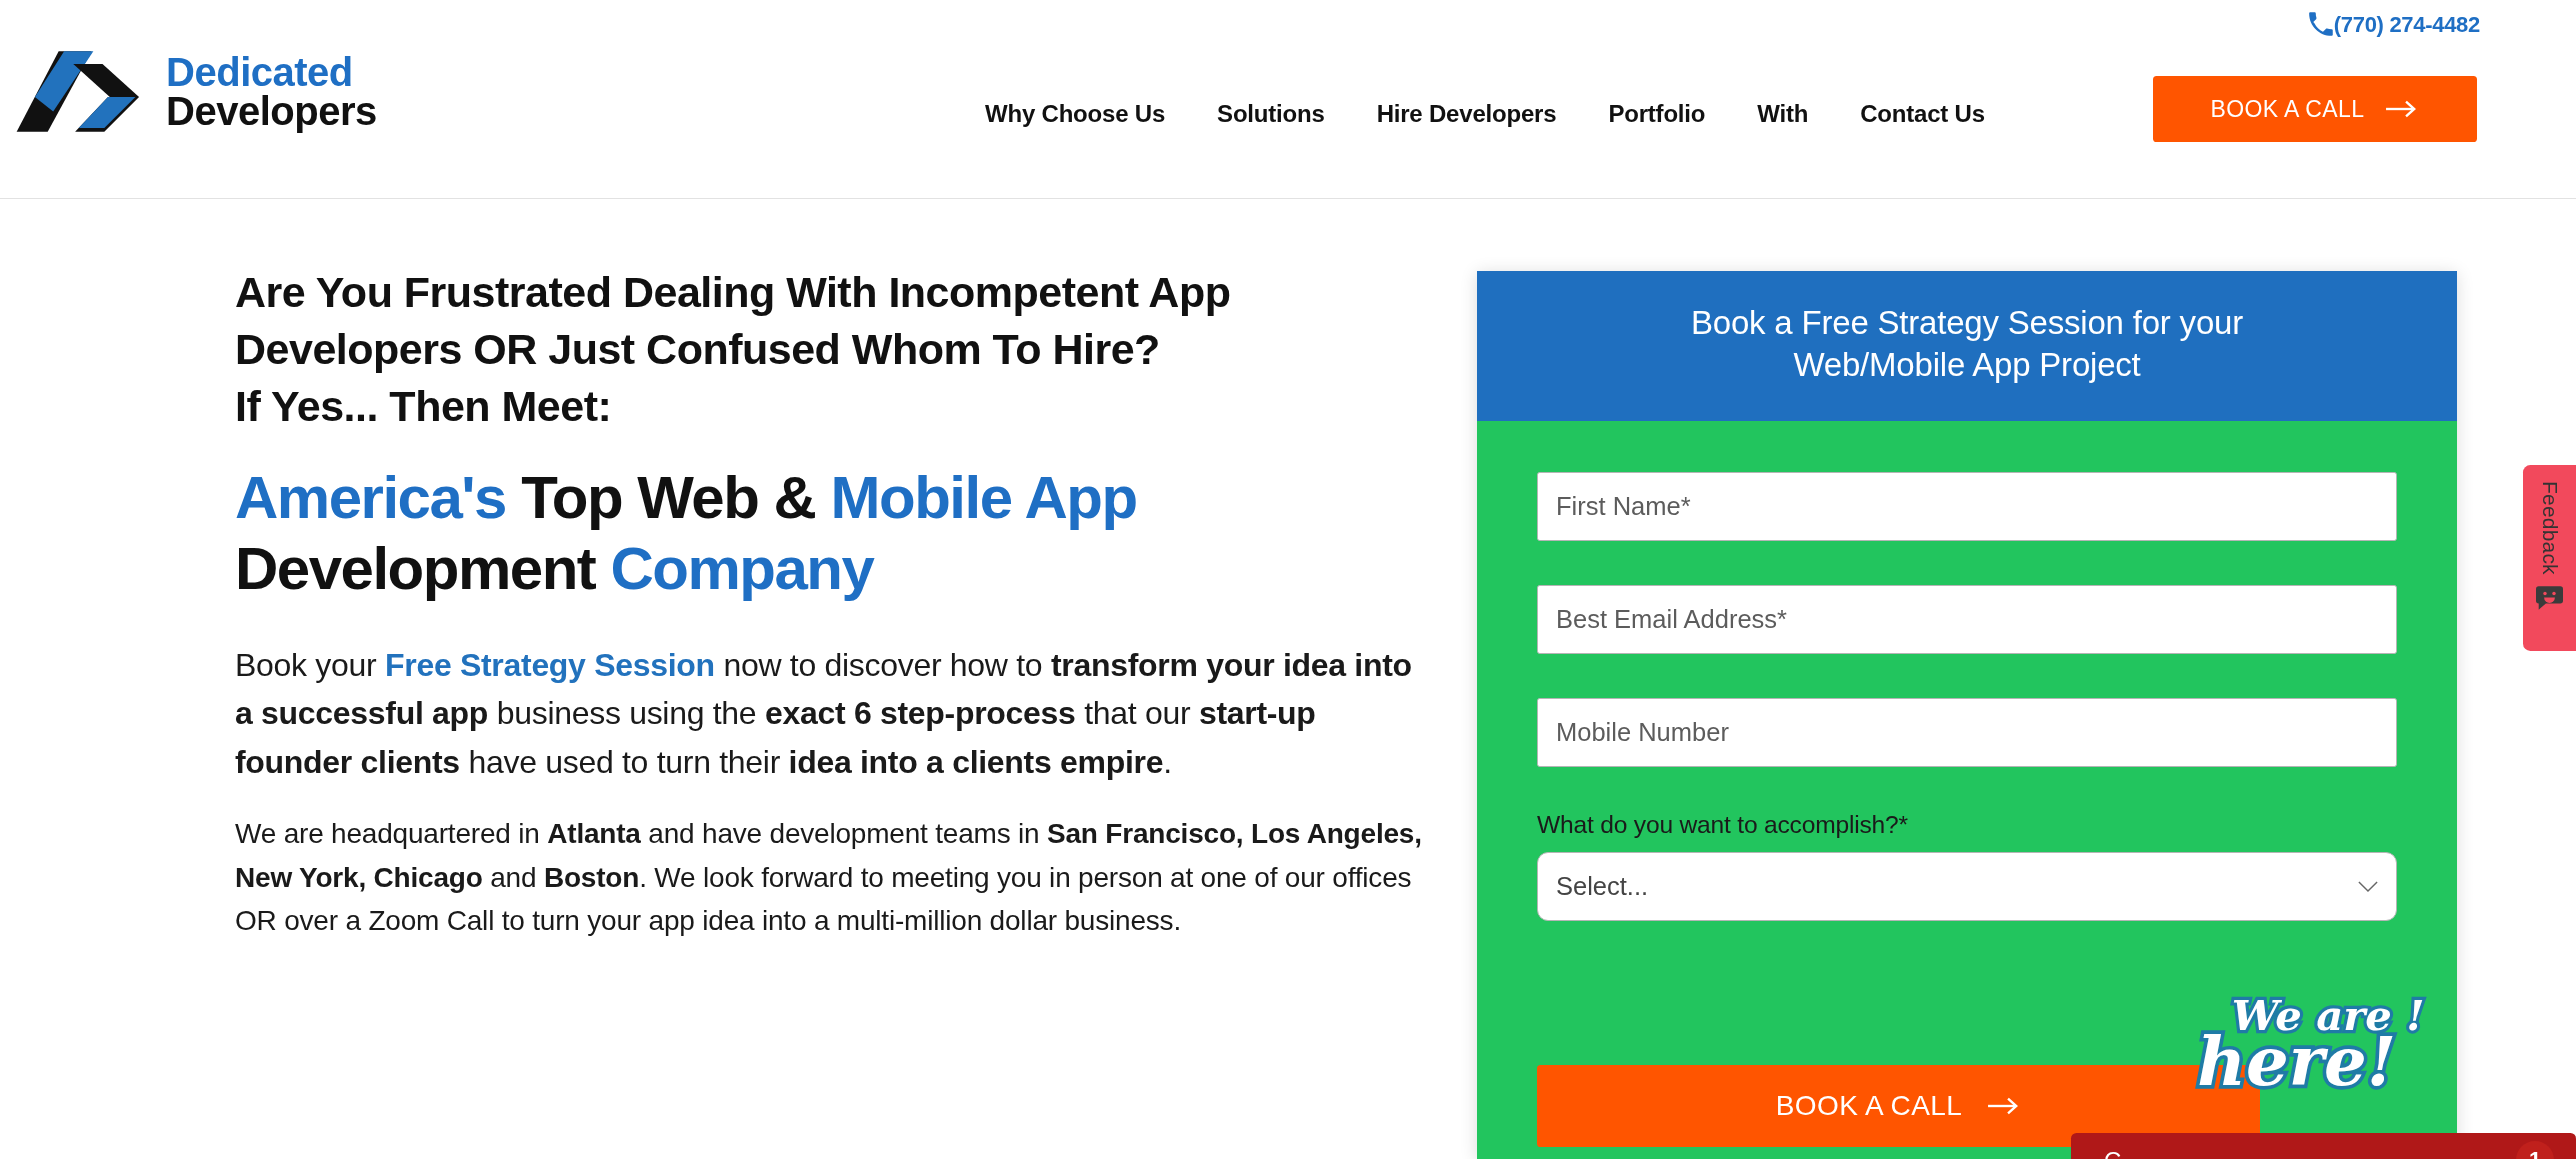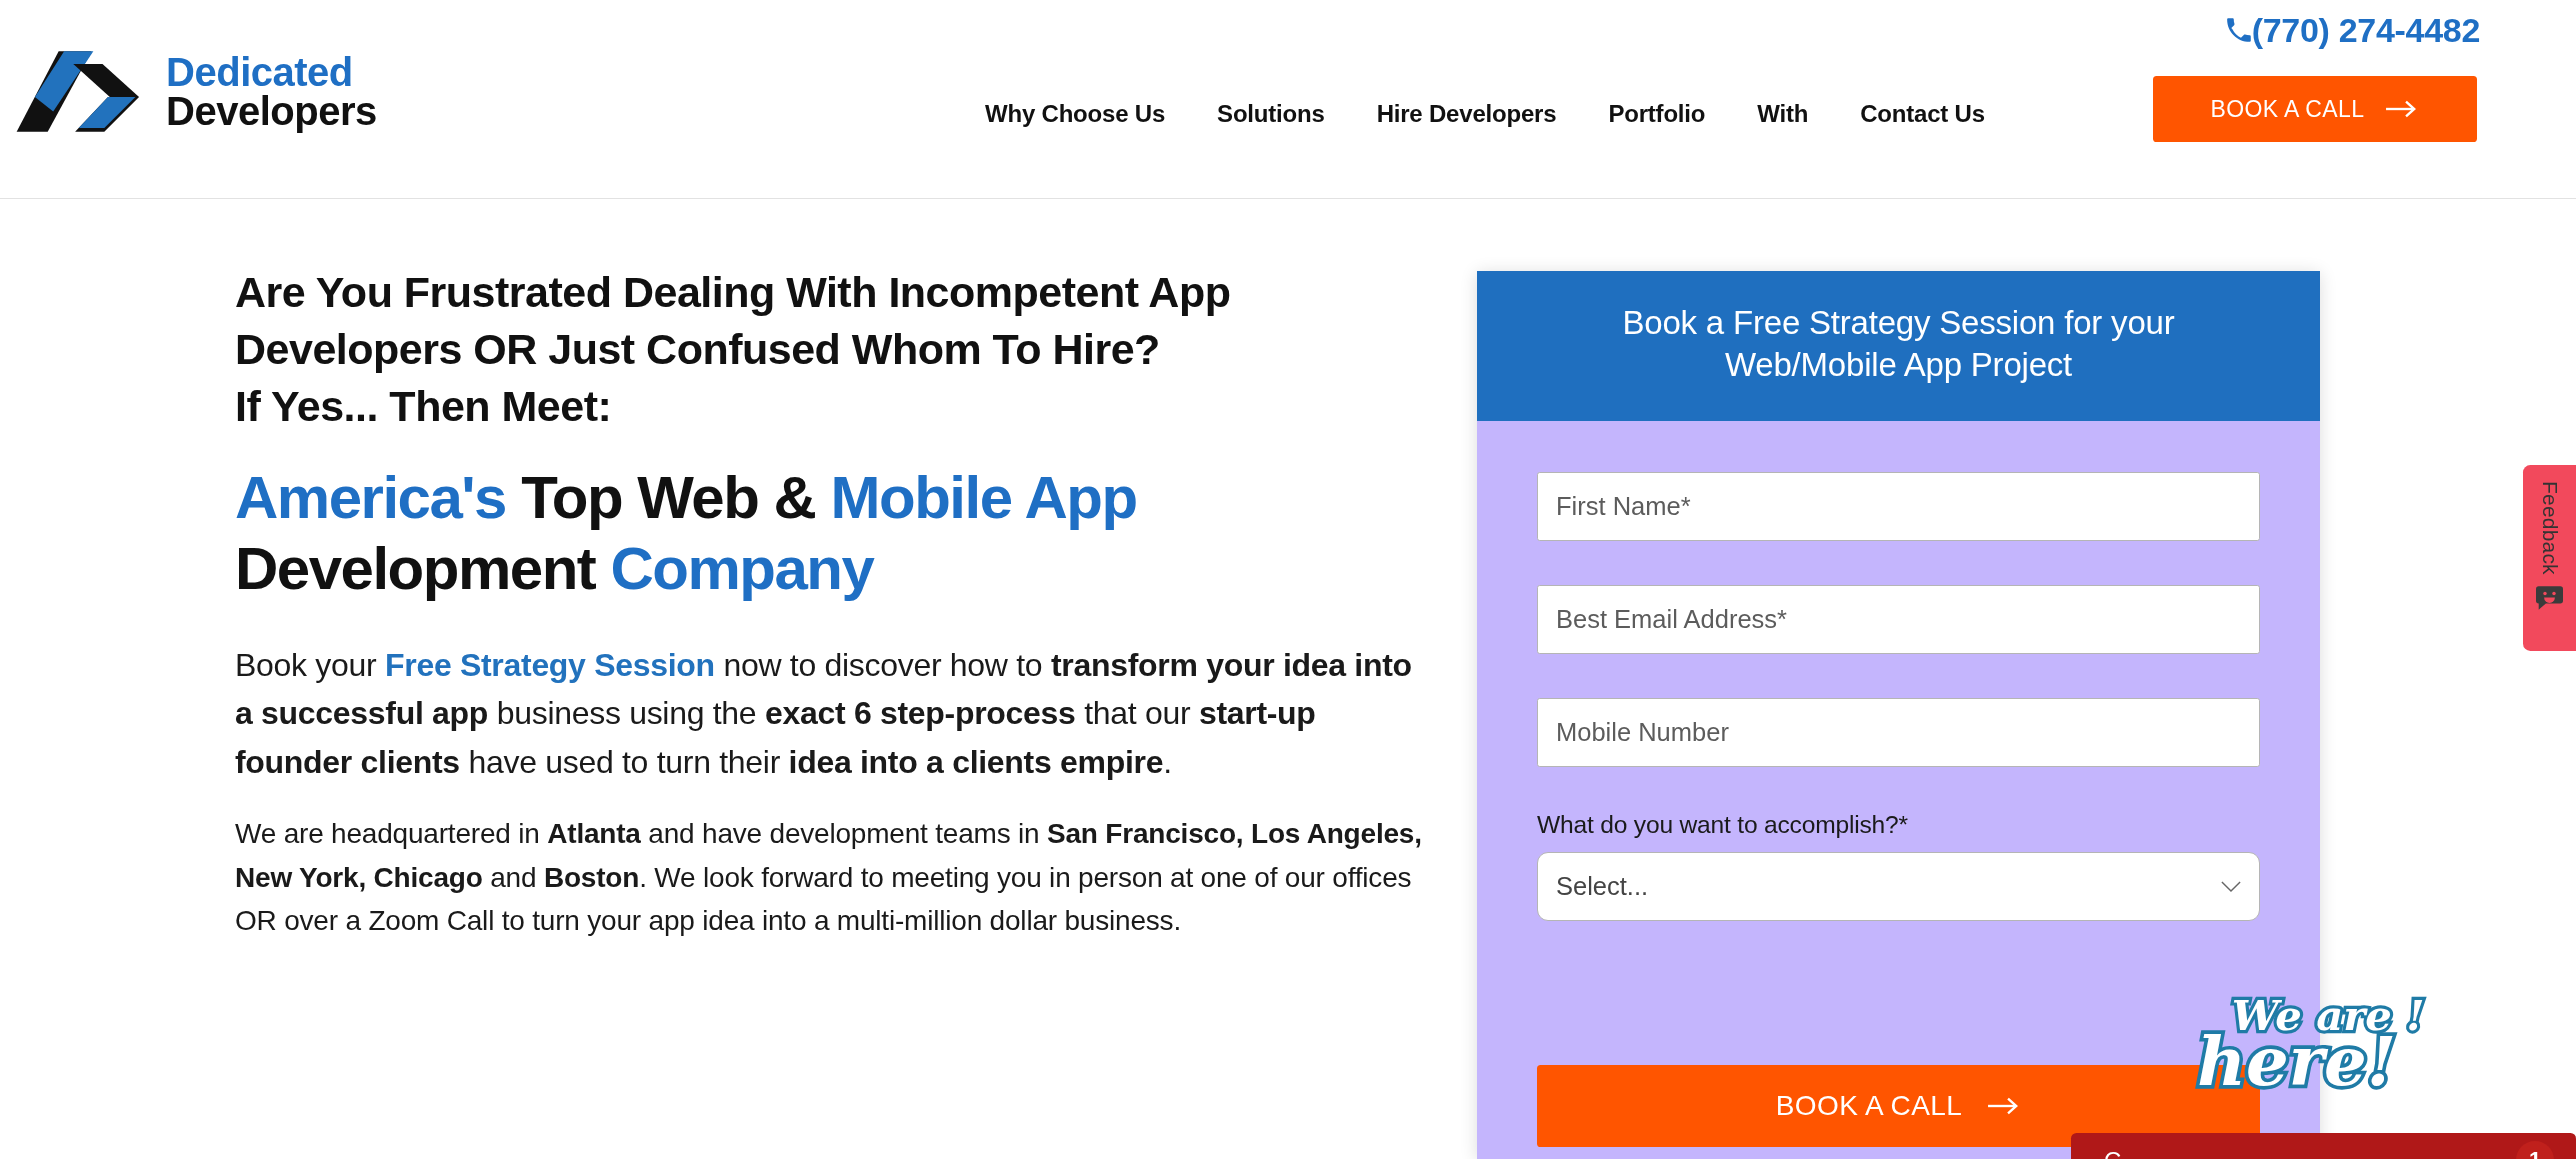--- a/index.html
+++ b/index.html
@@ -39,21 +39,21 @@
   }
   .nav-item {
     font-size: 24px; font-weight: 700; color: #111;
     padding: 0 20px; white-space: nowrap; cursor: pointer;
     letter-spacing: -0.2px;
   }
 
   .phone-link {
     position: absolute; right: 96px; top: 11px;
     display: flex; align-items: center; 
-    color: #1f6fc4; font-size: 34px; font-weight: 700;
+    color: #1f6fc4; font-size: 22px; font-weight: 700;
     letter-spacing: -0.3px; cursor: pointer;
   }
   .phone-icon { width: 27px; height: 27px; display: block; }
 
   .header-cta {
     position: absolute; left: 2153px; top: 76px;
     width: 324px; height: 66px;
     background: #ff5500; color: #fff;
     border: none; border-radius: 3.6px;
     display: flex; align-items: center; justify-content: center; gap: 20px;
@@ -88,22 +88,22 @@
   .body-p2 {
     margin-top: 25.5px;
     font-size: 28px; color: #1a1a1a;
     line-height: 1.55; letter-spacing: -0.2px;
   }
   .body-p2 b { font-weight: 700; }
 
   
   .form-card {
     position: absolute; left: 1477px; top: 271px;
-    width: 843px; min-height: 888px;
-    background: #c4b5fd;
+    width: 980px; min-height: 888px;
+    background: #22c55e;
     box-shadow: 0 1.8px 16.4px rgba(0,0,0,0.14);
   }
   .form-head {
     background: #1f6fbf; color: #fff;
     padding: 31px 47px 35px;
     text-align: center;
     font-size: 33px; line-height: 1.28; letter-spacing: -0.2px;
   }
   .form-body { padding: 51px 60px 0; }
 

